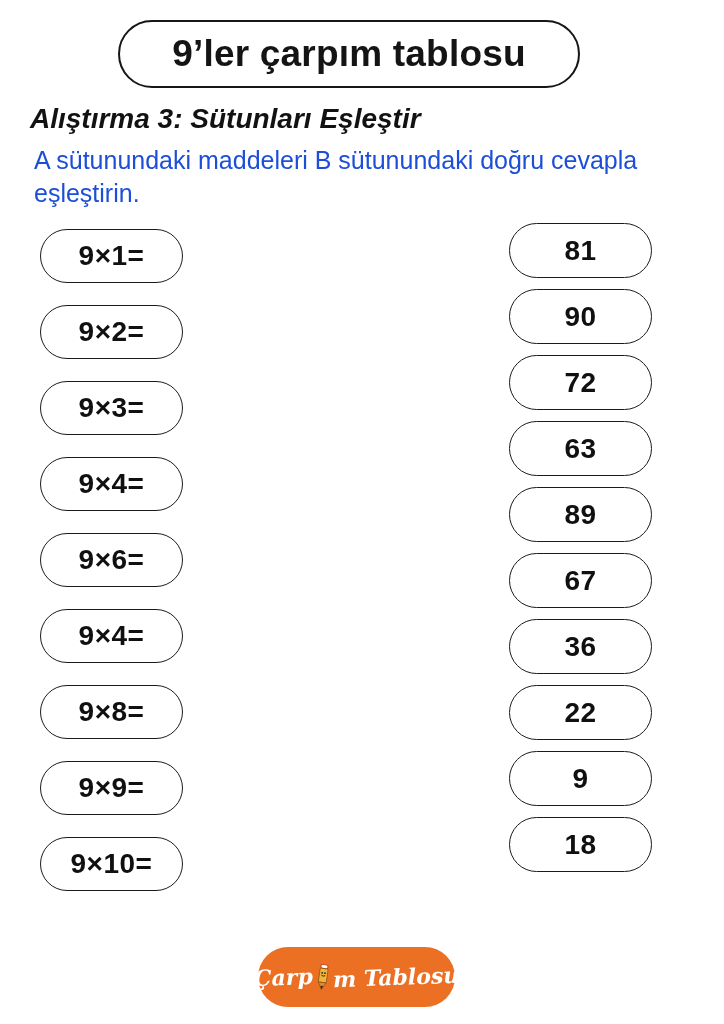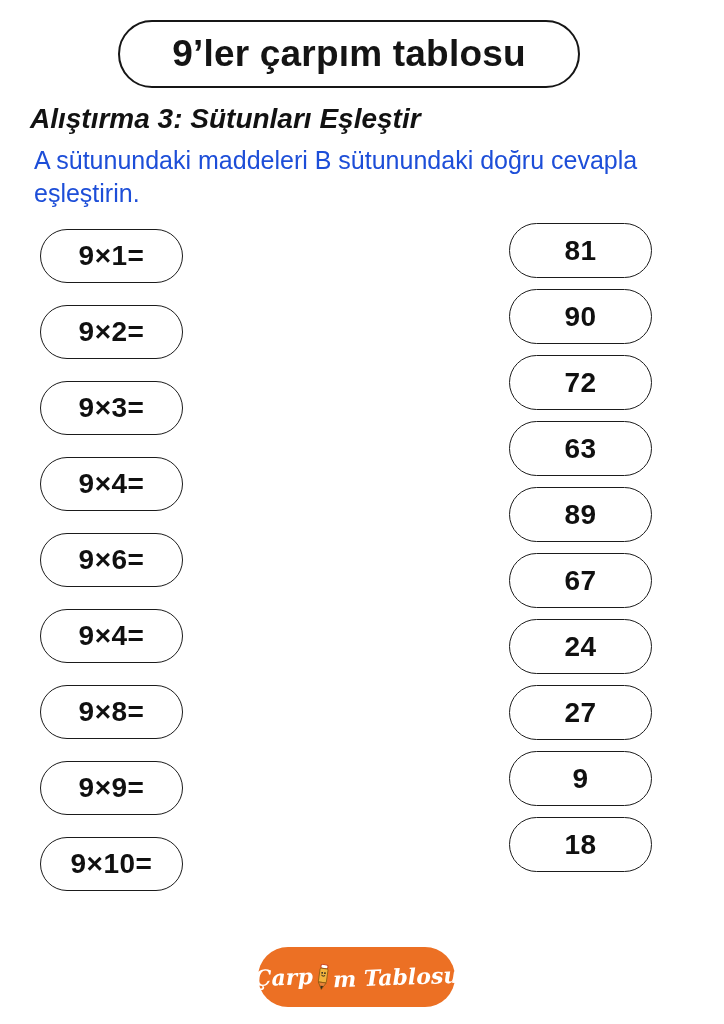--- a/index.html
+++ b/index.html
@@ -139,22 +139,22 @@
     <div class="pill">9×10=</div>
   </div>
 
   <div class="col col-b">
     <div class="pill">81</div>
     <div class="pill">90</div>
     <div class="pill">72</div>
     <div class="pill">63</div>
     <div class="pill">89</div>
     <div class="pill">67</div>
-    <div class="pill">24</div>
-    <div class="pill">27</div>
+    <div class="pill">36</div>
+    <div class="pill">22</div>
     <div class="pill">9</div>
     <div class="pill">18</div>
   </div>
 
   <div class="badge">
     <span class="script">Çarp</span>
     <svg width="14" height="26" viewBox="0 0 14 26" aria-hidden="true">
       <rect x="3.5" y="0.5" width="7" height="4" rx="1.5" fill="#ffffff" stroke="#c9401e" stroke-width="1"></rect>
       <rect x="3" y="4.5" width="8" height="14" rx="1" fill="#F2B33D" stroke="#8a5a12" stroke-width="0.8"></rect>
       <circle cx="5.6" cy="9" r="0.9" fill="#222222"></circle>

